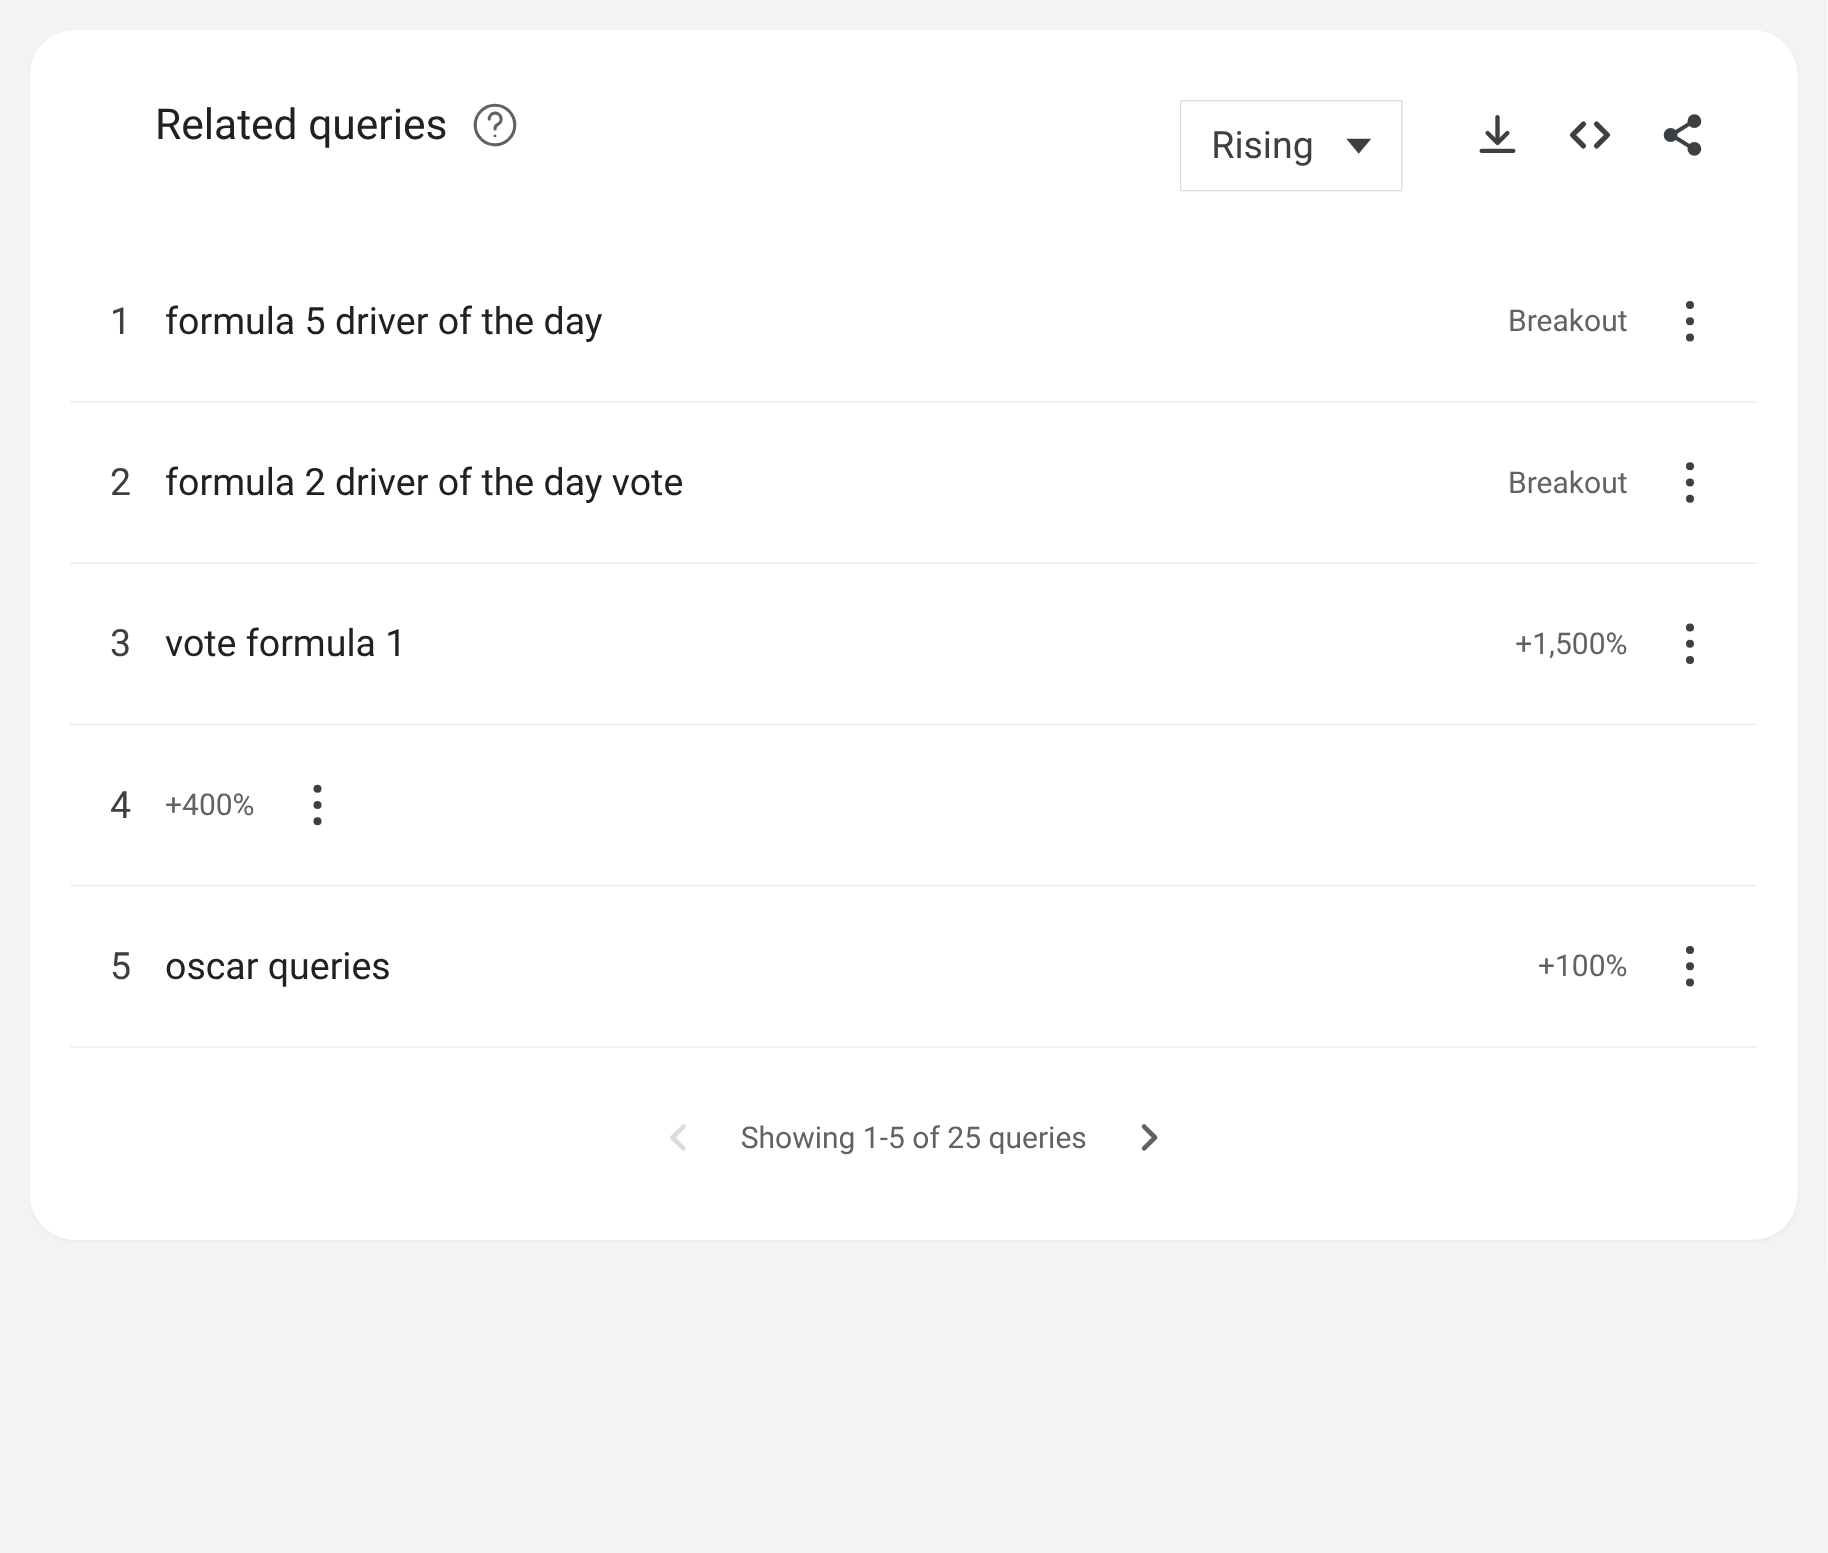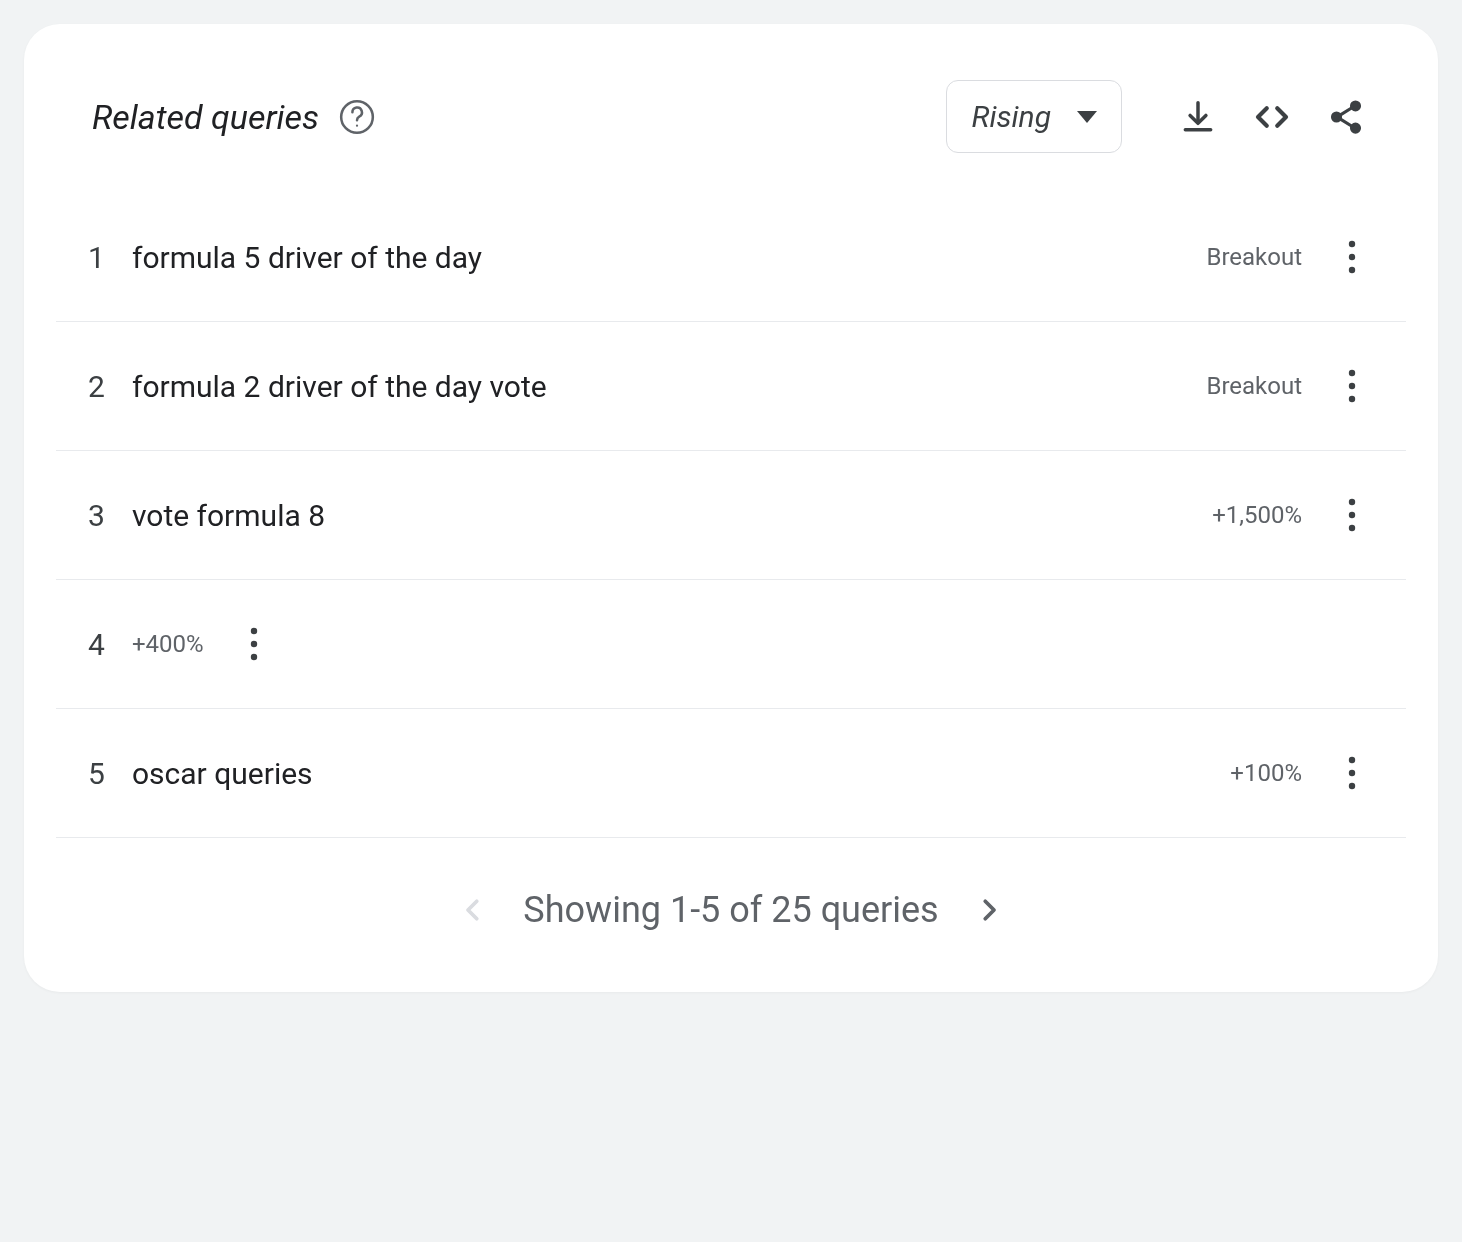--- a/index.html
+++ b/index.html
@@ -10,44 +10,42 @@
     width: 1462px;
   }
   .card {
     background: #fff;
     border-radius: 36px;
     padding: 0;
     box-shadow: 0 1px 3px rgba(0,0,0,0.04);
   }
   .header {
     display: flex;
-    align-items: center;
-    padding: 56px 64px 40px 68px;
-    font-style: italic;
+    padding: 56px 64px 40px 100px;
   }
   .title {
     font-size: 34px;
     color: #202124;
     font-weight: 400;
   }
   .help-icon {
     margin-left: 18px;
     width: 40px;
     height: 40px;
     display: flex;
     align-items: center;
     justify-content: center;
     color: #5f6368;
   }
   .spacer { flex: 1; }
   .dropdown {
     display: flex;
     align-items: center;
     border: 1px solid #dadce0;
-    border-radius: 12px;
+    border-radius: 1px;
     padding: 18px 24px;
     font-size: 30px;
     color: #3c4043;
     cursor: pointer;
     margin-right: 30px;
   }
   .dropdown .caret {
     margin-left: 26px;
     width: 0; height: 0;
     border-left: 10px solid transparent;
@@ -99,21 +97,21 @@
     cursor: pointer;
   }
   .footer {
     display: flex;
     align-items: center;
     justify-content: center;
     padding: 50px 0 60px 0;
     gap: 28px;
   }
   .footer-text {
-    font-size: 36px;
+    font-size: 24px;
     color: #5f6368;
   }
   .nav-btn {
     width: 44px;
     height: 44px;
     display: flex;
     align-items: center;
     justify-content: center;
     cursor: pointer;
   }
@@ -183,21 +181,21 @@
       <span class="more-btn">
         <svg width="8" height="34" viewBox="0 0 8 34">
             <circle cx="4" cy="4" r="3.2" fill="currentColor"></circle>
             <circle cx="4" cy="17" r="3.2" fill="currentColor"></circle>
             <circle cx="4" cy="30" r="3.2" fill="currentColor"></circle>
           </svg>
       </span>
     </div>
     <div class="row">
       <span class="rank">3</span>
-      <span class="query">vote formula 8</span>
+      <span class="query">vote formula 1</span>
       <span class="value">+1,500%</span>
       <span class="more-btn">
         <svg width="8" height="34" viewBox="0 0 8 34">
             <circle cx="4" cy="4" r="3.2" fill="currentColor"></circle>
             <circle cx="4" cy="17" r="3.2" fill="currentColor"></circle>
             <circle cx="4" cy="30" r="3.2" fill="currentColor"></circle>
           </svg>
       </span>
     </div>
     <div class="row">

